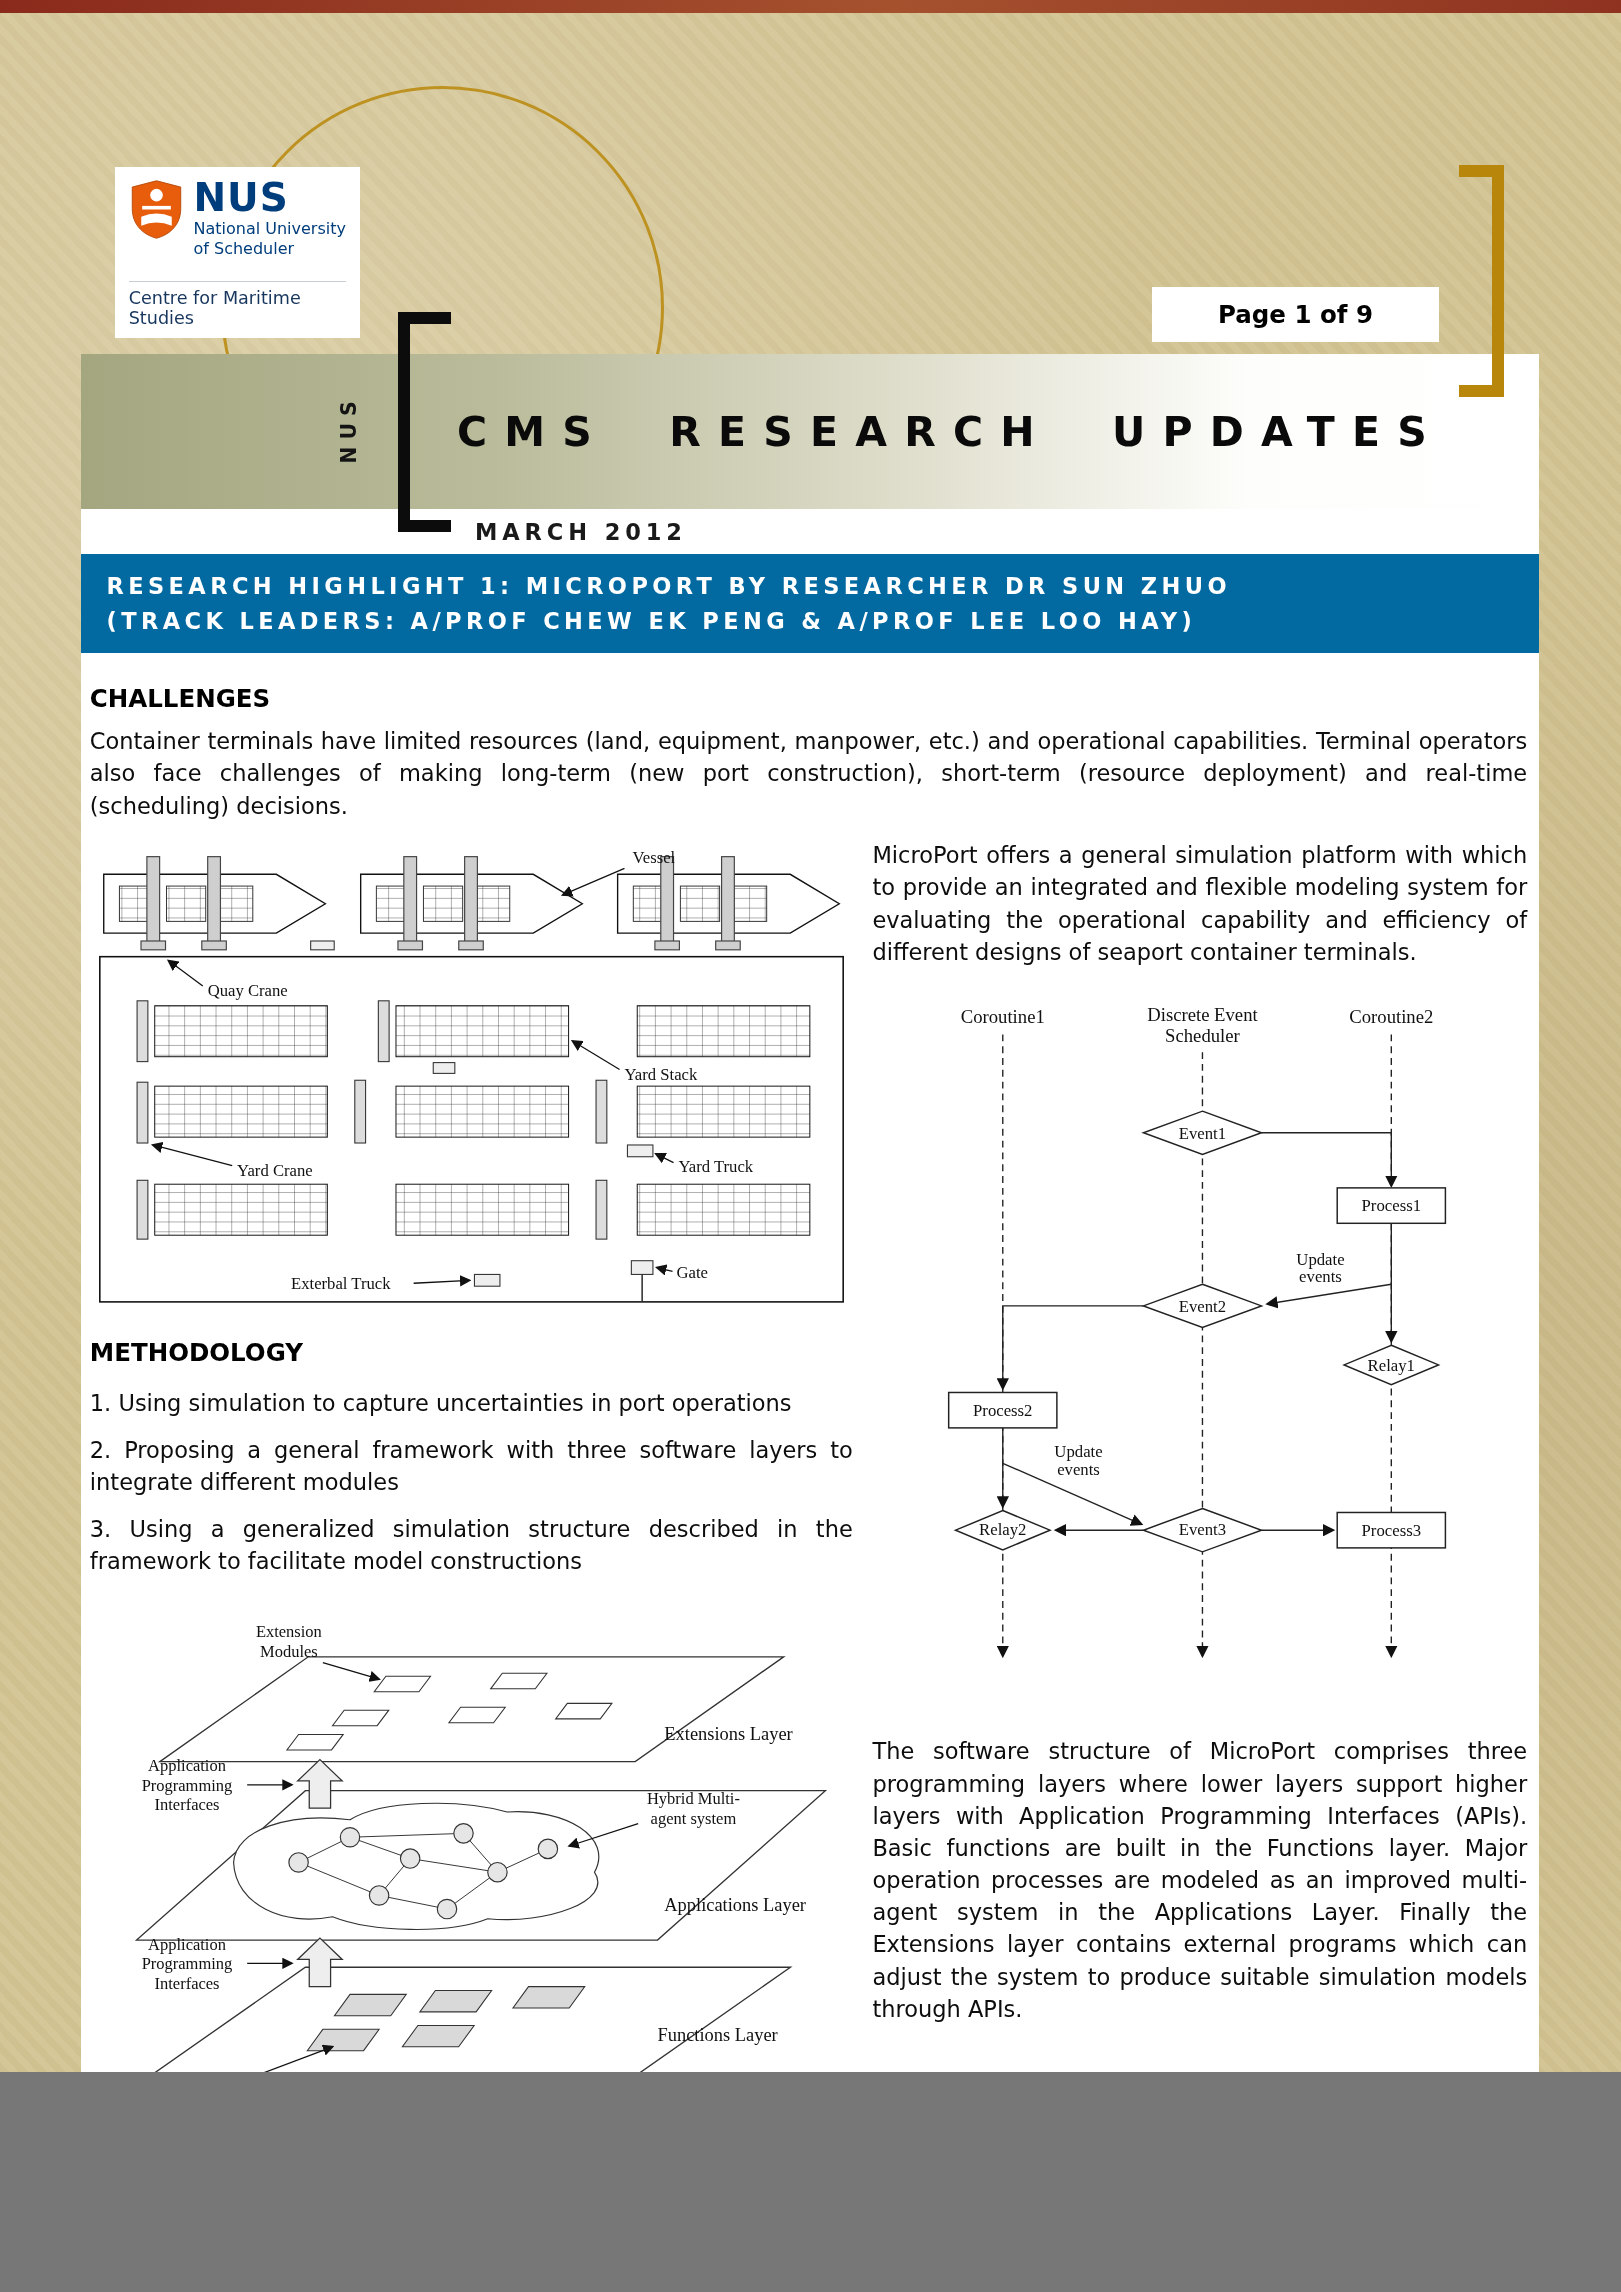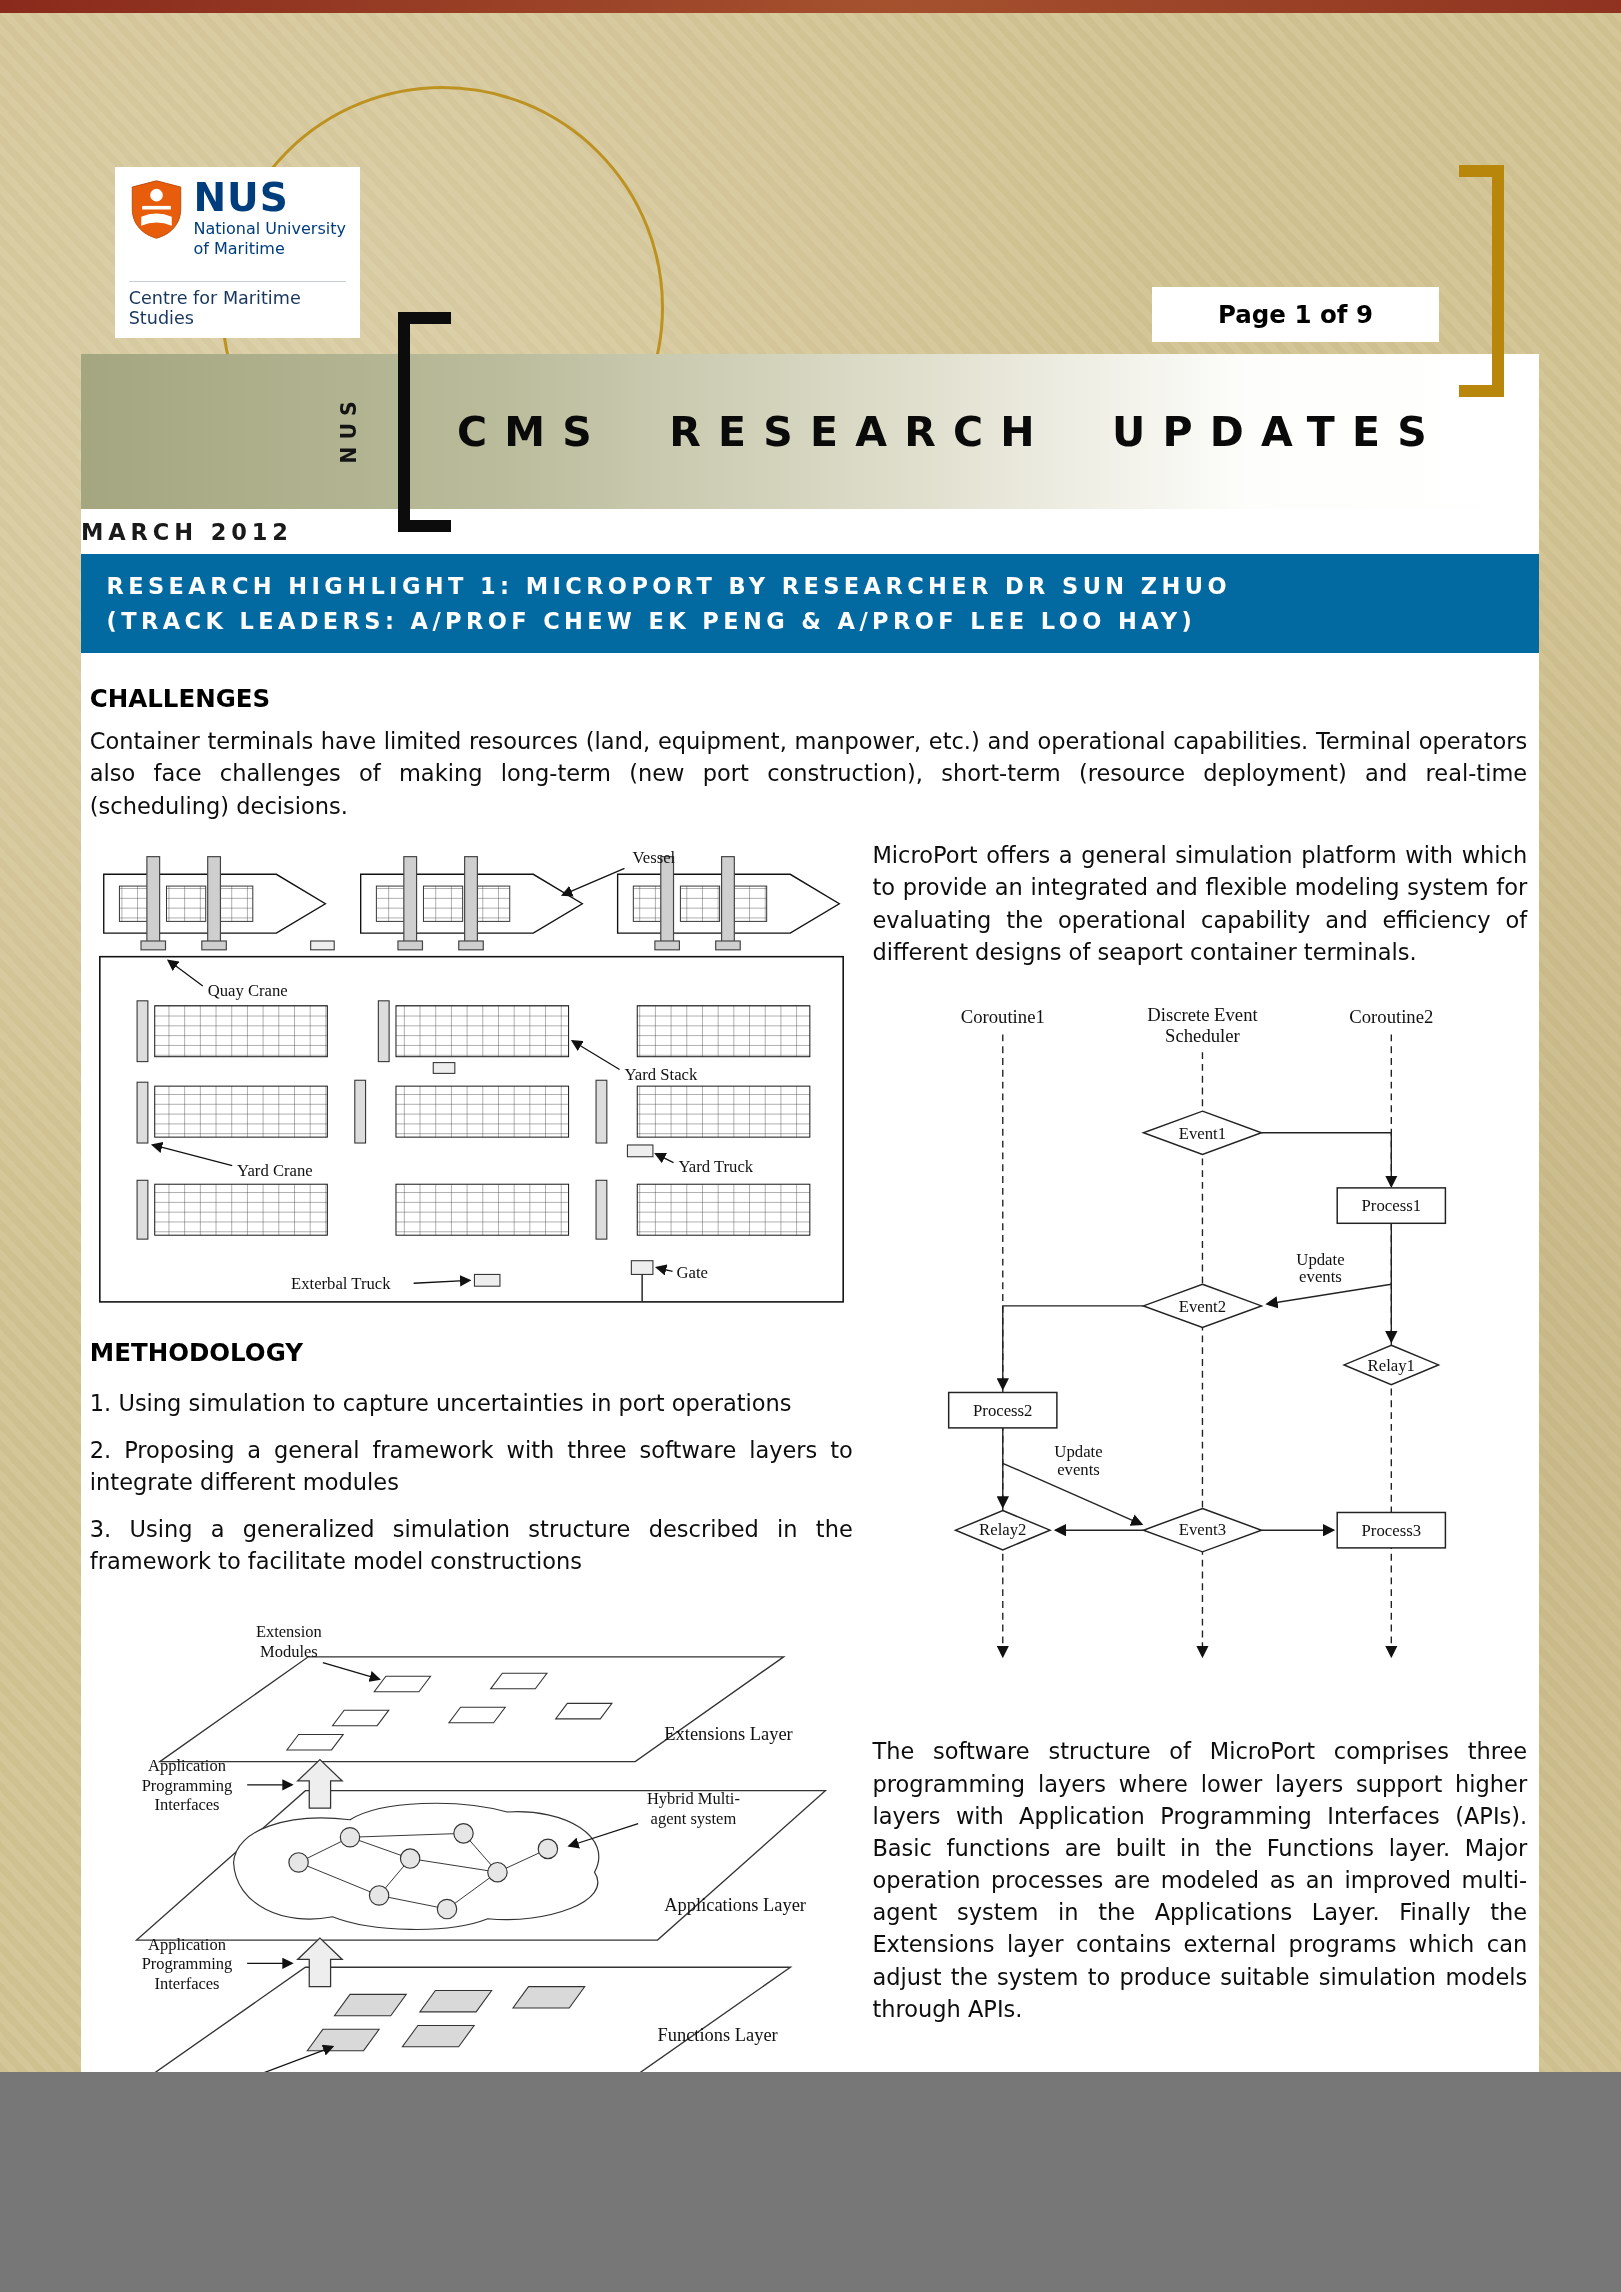--- a/index.html
+++ b/index.html
@@ -39,21 +39,21 @@
 
   .masthead{height:155px;display:flex;align-items:center;position:relative;
     background:linear-gradient(90deg,#a3a67f 0%,#b9bb9a 28%,#dddcc9 55%,#fdfdfb 80%,#fff 100%)}
   .masthead-title{padding-left:376px;font-size:41px;font-weight:bold;letter-spacing:.42em;
     word-spacing:.7em;color:#0a0a0a;white-space:nowrap}
   .black-bracket{position:absolute;left:317px;top:-42px;width:53px;height:220px;
     border-top:12.7px solid #0c0c0c;border-left:12.7px solid #0c0c0c;border-bottom:12.7px solid #0c0c0c}
   .nus-vertical{position:absolute;left:209px;top:63px;width:118px;text-align:center;
     transform:rotate(-90deg);font-weight:bold;font-size:20.6px;letter-spacing:6.9px;color:#141414}
 
-  .date-row{height:45px;display:flex;align-items:center;background:#fff;
+  .date-row{height:45px;display:flex;align-items:center;padding-left:394px;background:#fff;
     font-weight:bold;font-size:22.5px;letter-spacing:4.9px;color:#1a1a1a}
 
   .banner{background:#0369a1;color:#fff;padding:14.7px 19.6px 14.7px 25.5px;
     font-weight:bold;font-size:22.5px;letter-spacing:4.4px;line-height:1.55}
 
   .main{padding:17.6px 11.8px 0 8.8px}
   .section-heading{font-size:24.5px;font-weight:bold;color:#000;margin:13.7px 0 11.8px}
   .body-text{font-size:22.5px;line-height:1.43;text-align:justify;color:#0d0d0d}
 
   .columns{display:flex;gap:19.6px;margin-top:17.6px}
@@ -88,21 +88,21 @@
       <svg class="crest" viewBox="0 0 60 68">
         <path d="M30 2 L57 9 V33 C57 51 45 62 30 66 C15 62 3 51 3 33 V9 Z" fill="#e85d0b" stroke="#b34507" stroke-width="1"></path>
         <circle cx="30" cy="18" r="7" fill="#fff"></circle>
         <rect x="14" y="30" width="32" height="4" fill="#fff"></rect>
         <path d="M13 42 Q30 35 47 42 V52 Q30 45 13 52 Z" fill="#fff"></path>
       </svg>
       <div>
         <div class="nus-word">NUS</div>
         <div class="nus-sub">
           <div>National University</div>
-          <div>of Maritime</div>
+          <div>of Scheduler</div>
         </div>
       </div>
     </div>
     <div class="dept">Centre for Maritime Studies</div>
   </div>
 
   <div class="page-badge">Page 1 of 9</div>
   <div class="gold-bracket-right"></div>
 
   <div class="sheet">

